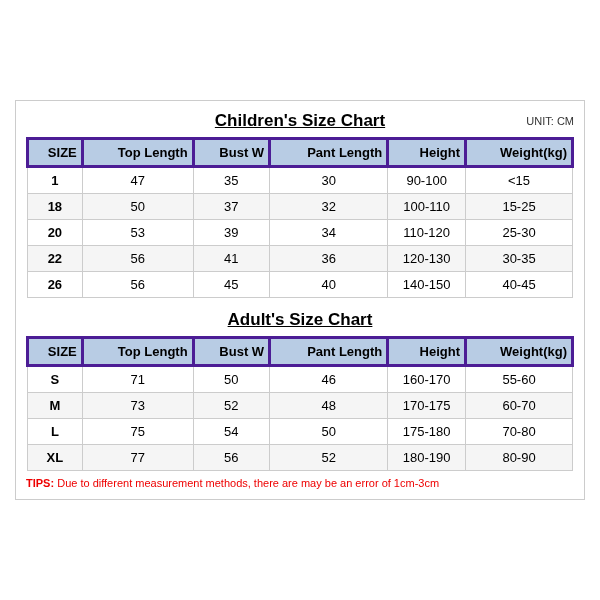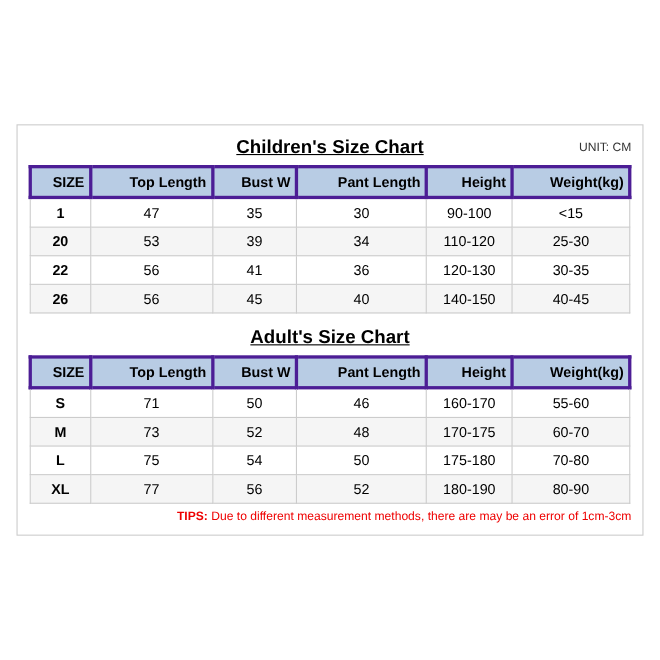--- a/index.html
+++ b/index.html
@@ -66,21 +66,21 @@
     tr:nth-child(odd) td {
       background-color: #fff;
     }
     td:first-child {
       font-weight: bold;
     }
     .divider {
       height: 8px;
     }
     .tips-row {
-      text-align: right;
+      text-align: left;
       font-size: 11px;
       color: #e00;
       margin-top: 6px;
     }
     .tips-label {
       font-weight: bold;
     }
   </style>
 </head>
 <body>
@@ -106,20 +106,28 @@
     <tbody id="children-tbody">
     <tr>
           <td>1</td>
           <td>47</td>
           <td>35</td>
           <td>30</td>
           <td>90-100</td>
           <td>&lt;15</td>
         </tr>
         <tr>
+          <td>18</td>
+          <td>50</td>
+          <td>37</td>
+          <td>32</td>
+          <td>100-110</td>
+          <td>15-25</td>
+        </tr>
+        <tr>
           <td>20</td>
           <td>53</td>
           <td>39</td>
           <td>34</td>
           <td>110-120</td>
           <td>25-30</td>
         </tr>
         <tr>
           <td>22</td>
           <td>56</td>

